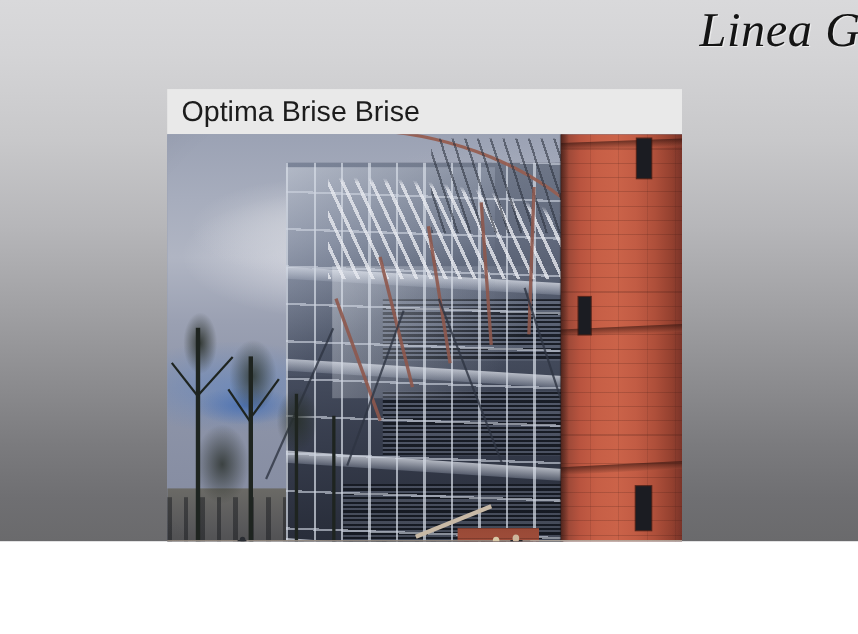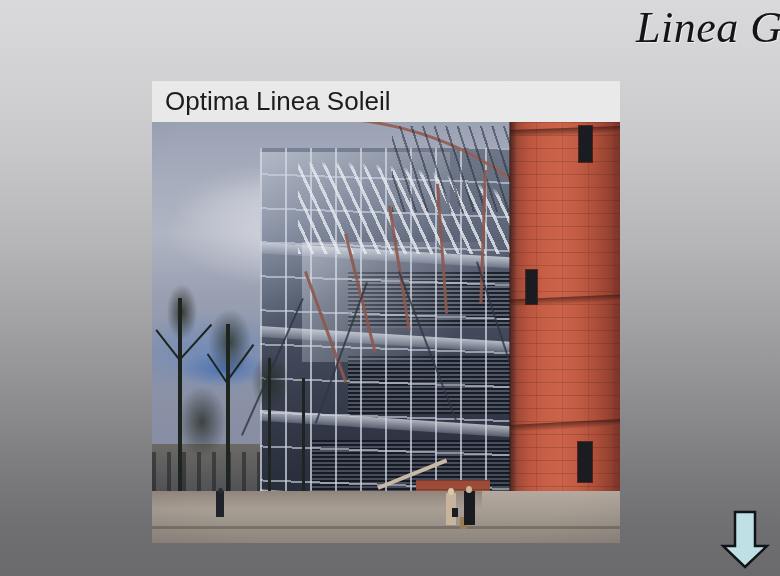--- a/index.html
+++ b/index.html
@@ -9,21 +9,21 @@
   body {
     width: 780px;
     height: 576px;
     overflow: hidden;
     font-family: "Liberation Sans", sans-serif;
   }
 
   #slide {
     position: relative;
     width: 780px;
-    height: 576px;
+    height: 492px;
     overflow: hidden;
     background: linear-gradient(to bottom,
                 #d9d9db 0%,
                 #d4d4d6 10%,
                 #c8c8ca 26%,
                 #b6b6b9 42%,
                 #a2a2a5 56%,
                 #8d8d90 70%,
                 #7b7b7e 82%,
                 #6f6f72 92%,
@@ -391,21 +391,21 @@
 </head>
 <body>
 
 <div id="slide">
 
   <div id="brand-title">Linea G</div>
 
   <div id="content-card">
 
     <div id="photo-title-band">
-      <div id="photo-title-text">Optima Linea Soleil</div>
+      <div id="photo-title-text">Optima Brise Brise</div>
     </div>
 
     <div id="photo">
 
       <div class="ph" id="sky"></div>
       <div class="ph" id="cloud-a"></div>
       <div class="ph" id="cloud-b"></div>
       <div class="ph" id="sky-blue-patch"></div>
 
       <div class="ph" id="bg-buildings"></div>

